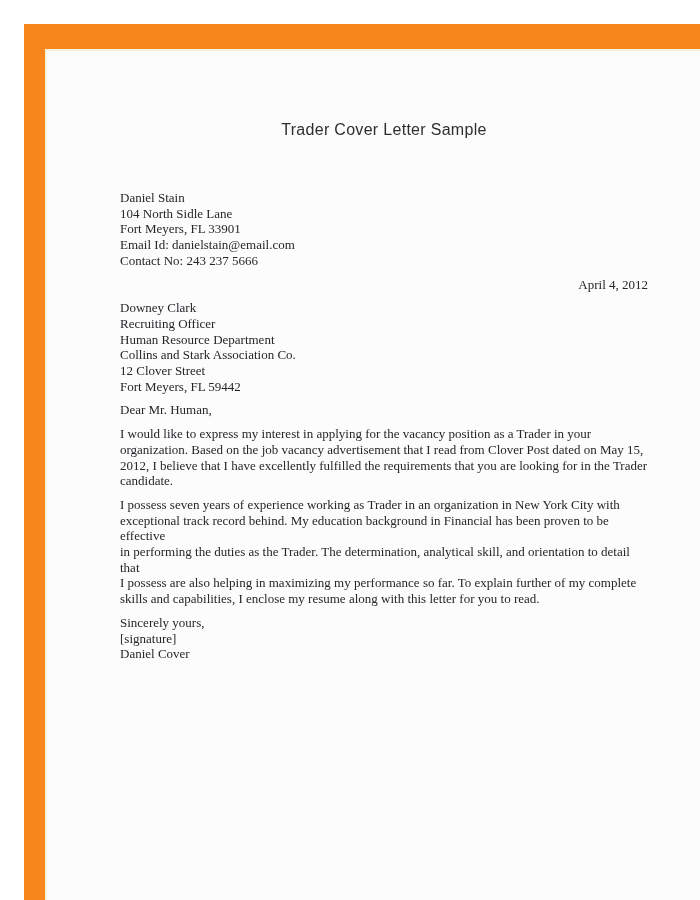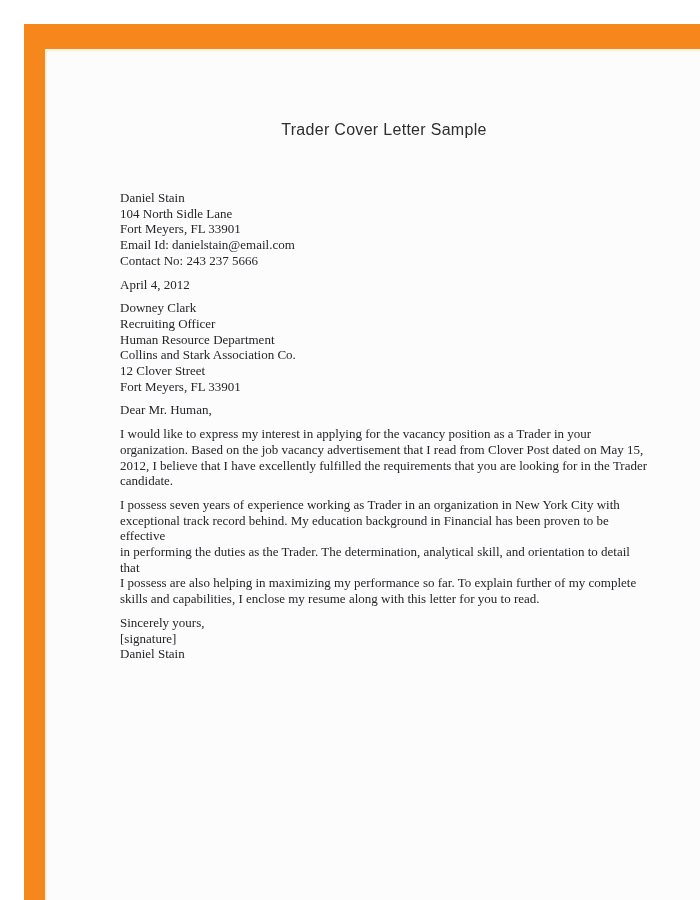--- a/index.html
+++ b/index.html
@@ -35,21 +35,21 @@
     margin-top: 71px;
     text-align: center;
     font-family: "Liberation Sans", sans-serif;
     font-size: 16px;
     line-height: 19px;
     letter-spacing: 0.3px;
     color: var(--title-color, #2e2e30);
   }
   .lines { white-space: pre-line; }
   .sender     { margin-top: 51px; }
-  .date       { margin-top: 5px; }
+  .date       { margin-top: 5px; text-align: right; }
   .recipient  { margin-top: 7px; }
   .salutation { margin-top: 5px; }
   .para-1     { margin-top: 6px; }
   .para-2     { margin-top: 8px; }
   .para-3     { margin-top: 6px; }
   .closing    { margin-top: 6px; }
 </style>
 </head>
 <body>
 
@@ -65,35 +65,35 @@
 Email Id: danielstain@email.com
 Contact No: 243 237 5666</div>
 
       <div class="date">April 4, 2012</div>
 
       <div class="recipient lines">Downey Clark
 Recruiting Officer
 Human Resource Department
 Collins and Stark Association Co.
 12 Clover Street
-Fort Meyers, FL 33901</div>
+Fort Meyers, FL 59442</div>
 
       <div class="salutation">Dear Mr. Human,</div>
 
       <div class="para-1 lines">I would like to express my interest in applying for the vacancy position as a Trader in your
 organization. Based on the job vacancy advertisement that I read from Clover Post dated on May 15,
 2012, I believe that I have excellently fulfilled the requirements that you are looking for in the Trader
 candidate.</div>
 
       <div class="para-2 lines">I possess seven years of experience working as Trader in an organization in New York City with
 exceptional track record behind. My education background in Financial has been proven to be effective
 in performing the duties as the Trader. The determination, analytical skill, and orientation to detail that
 I possess are also helping in maximizing my performance so far. To explain further of my complete
 skills and capabilities, I enclose my resume along with this letter for you to read.</div>
 
 
       <div class="closing lines">Sincerely yours,
 [signature]
-Daniel Stain</div>
+Daniel Cover</div>
 
     </div>
   </div>
 </div>
 
 </body></html>

